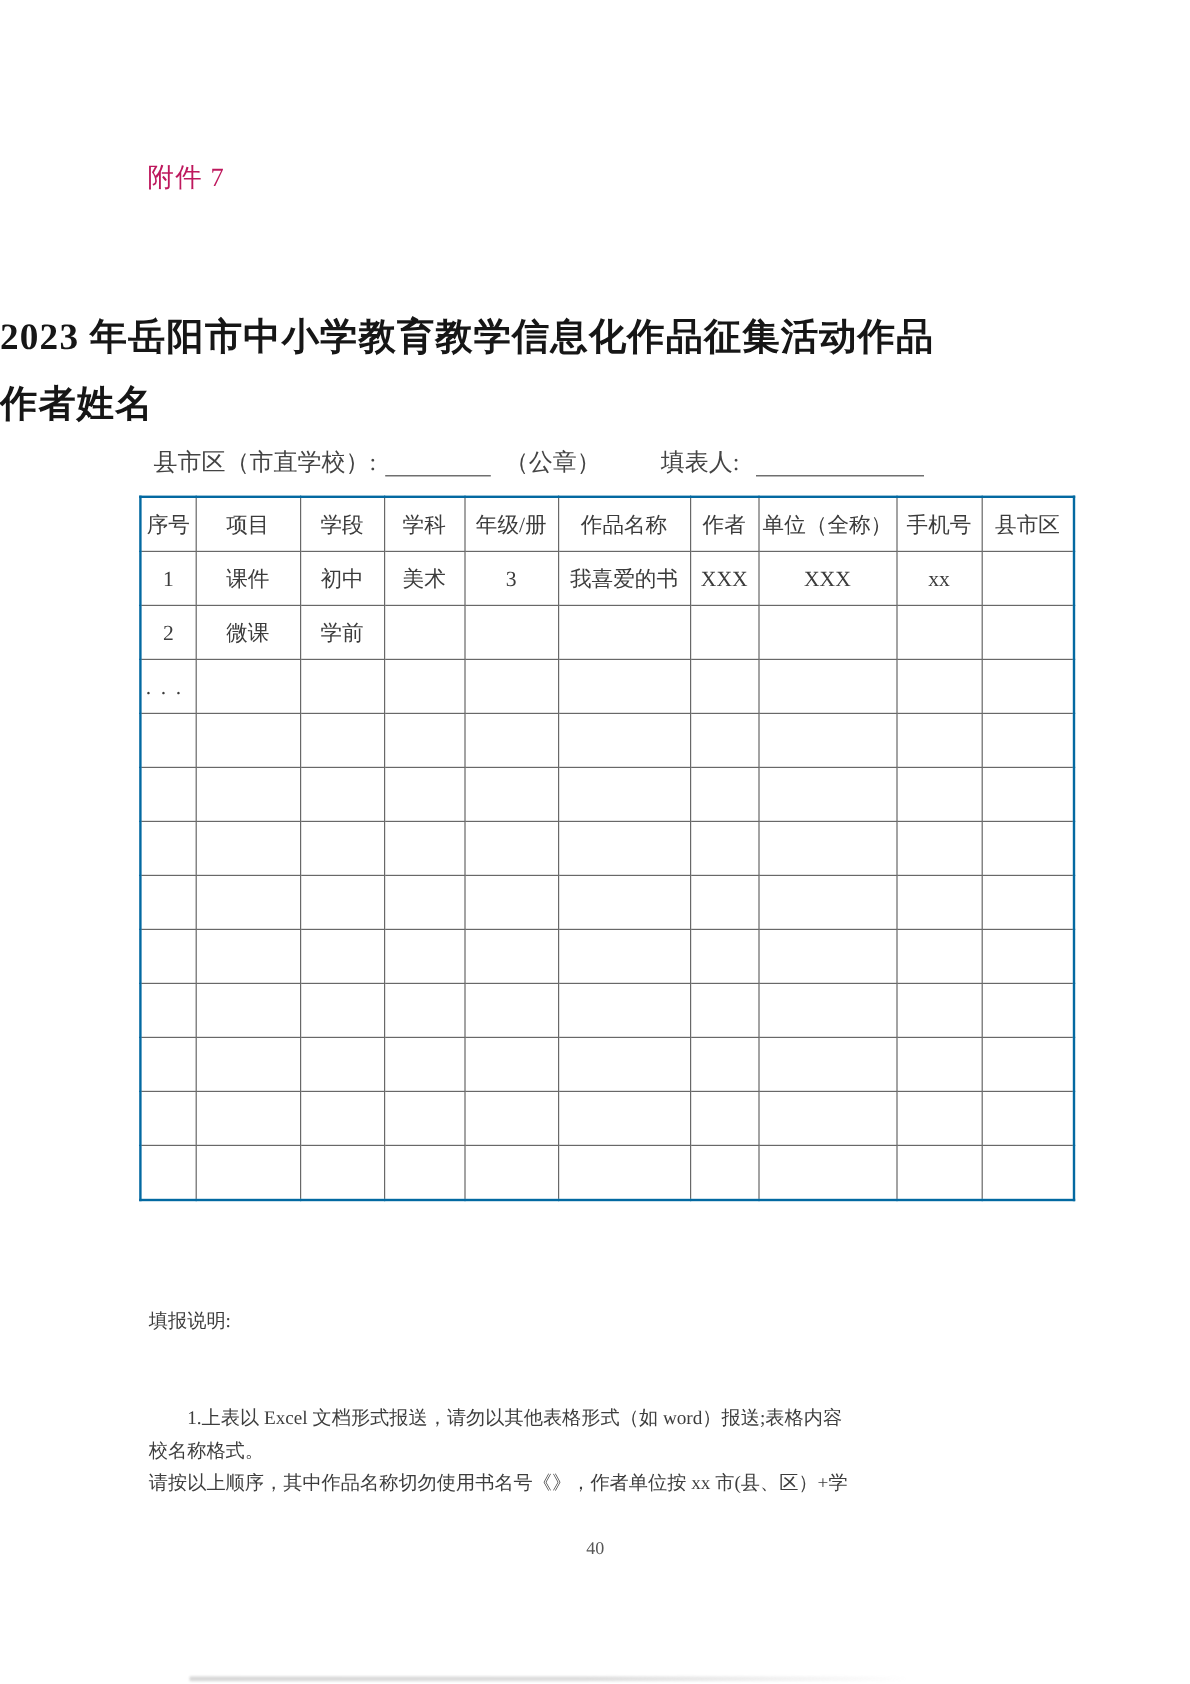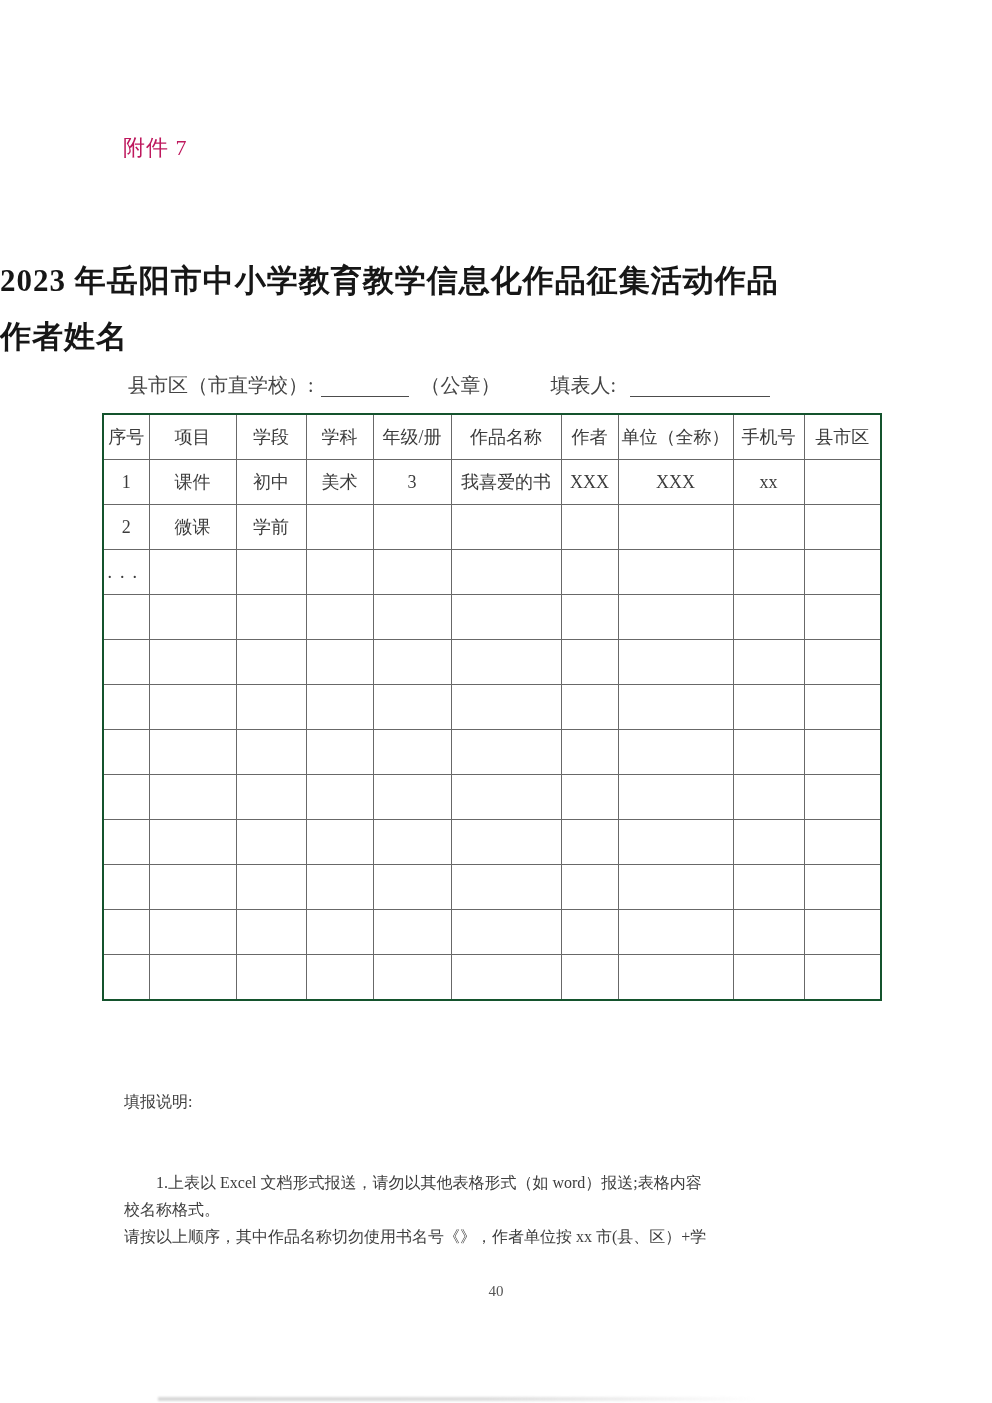--- a/index.html
+++ b/index.html
@@ -26,23 +26,23 @@
     font-size:20px;color:#444;white-space:nowrap;
   }
   .form-line .blank{
     display:inline-block;border-bottom:1.5px solid #4c4c4c;height:24px;
   }
   .blank-1{width:88px;margin-left:7px;}
   .seal{margin-left:12px;}
   .filler{margin-left:50px;}
   .blank-2{width:140px;margin-left:14px;}
   table.summary{
-    position:absolute;left:102px;top:413px;
+    position:absolute;left:116px;top:413px;
     border-collapse:collapse;table-layout:fixed;width:780px;
-    border:2px solid #14532d;
+    border:2px solid #0369a1;
   }
   table.summary th,table.summary td{
     border:1px solid var(--border,#686868);
     font-size:18px;font-weight:normal;
     text-align:center;vertical-align:middle;
     padding:0 2px;white-space:nowrap;overflow:hidden;
     color:#3c3c3c;
   }
   table.summary thead th{height:44px;}
   table.summary tbody td{height:44px;}

